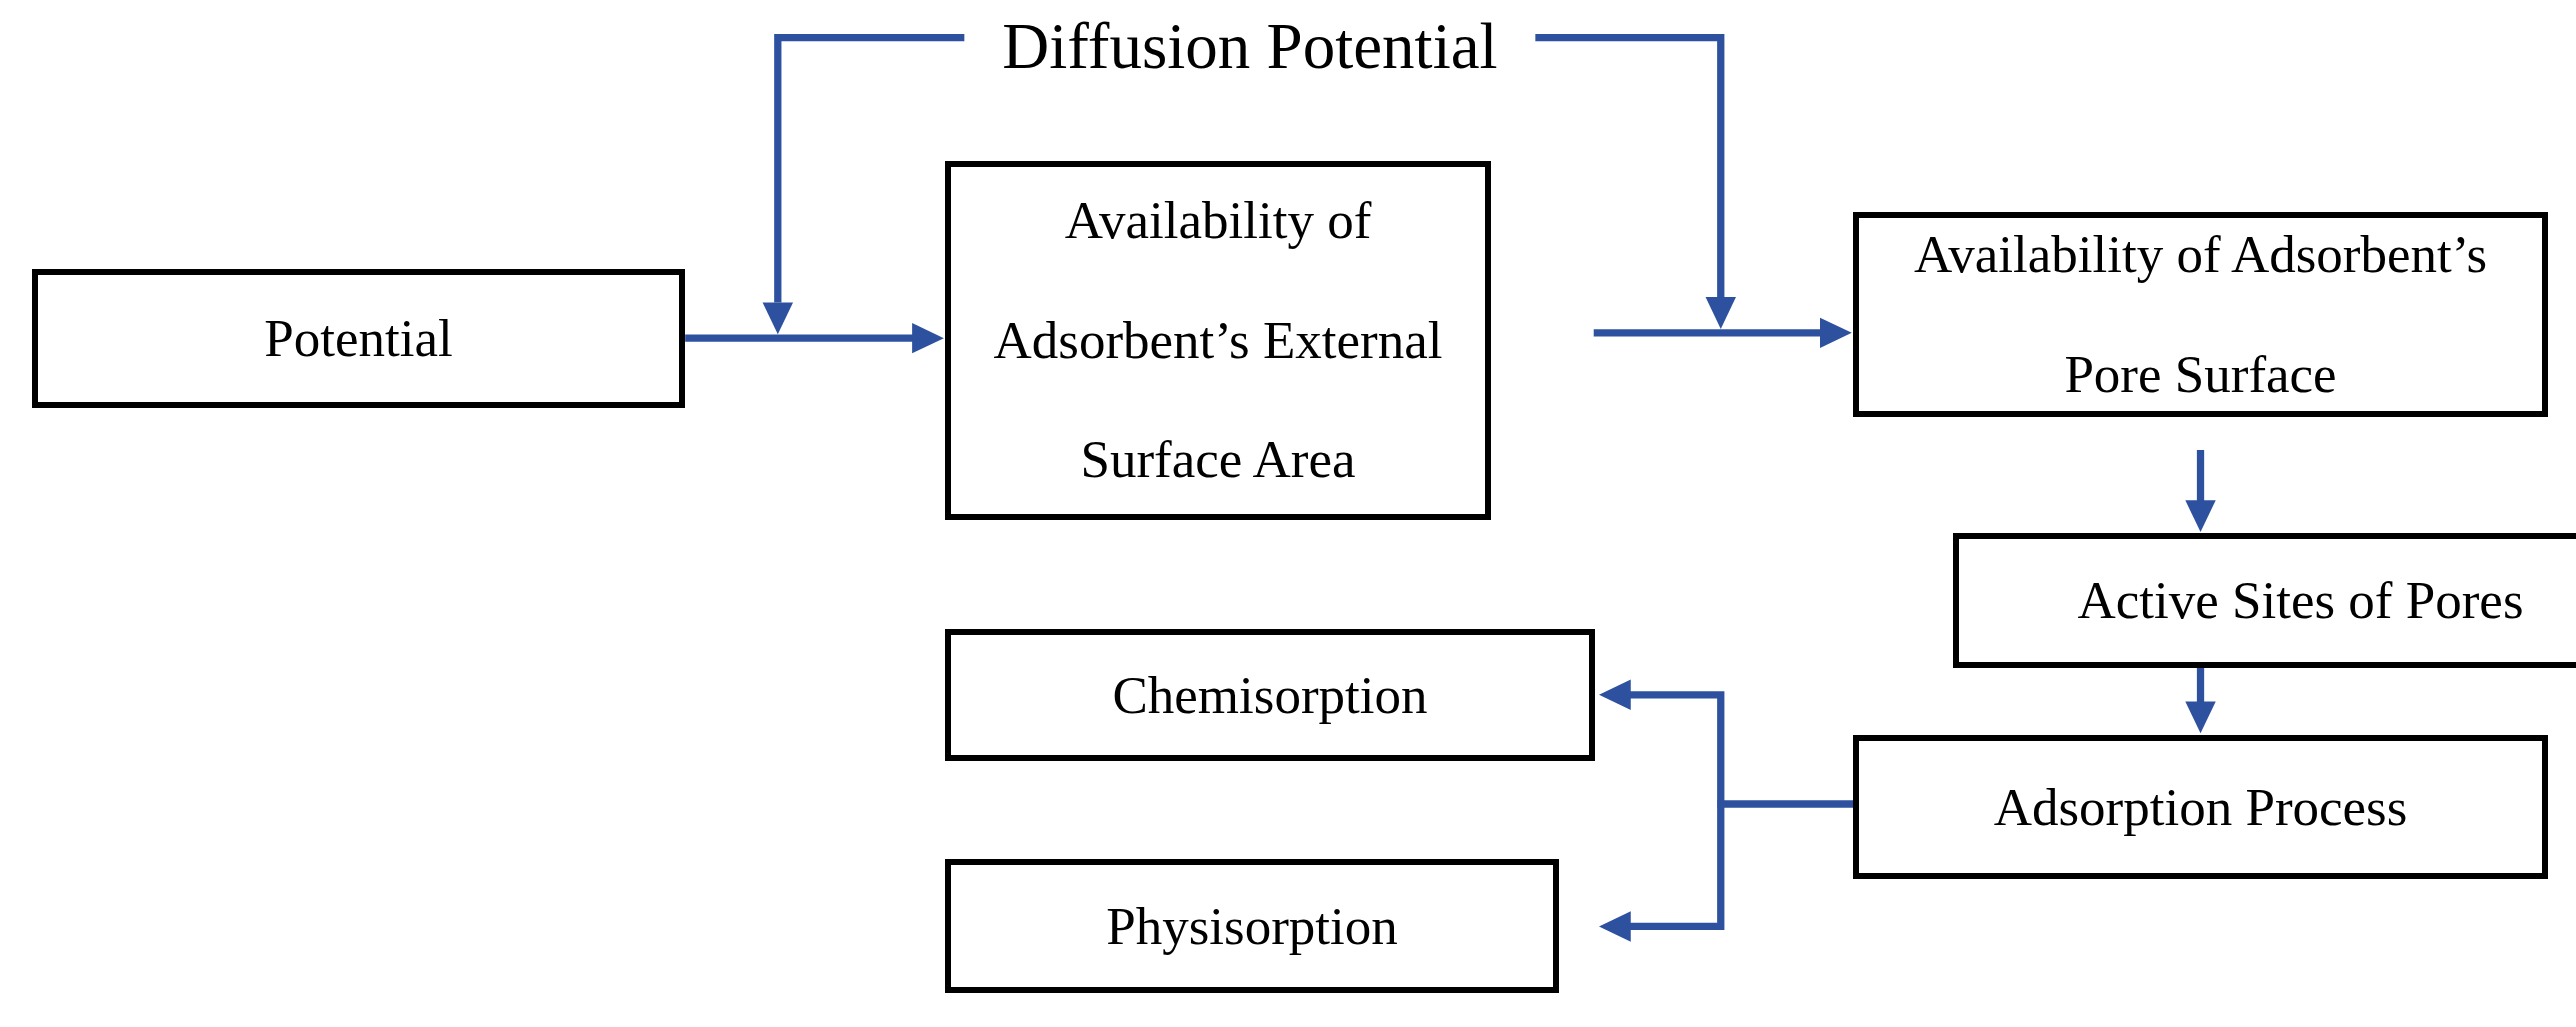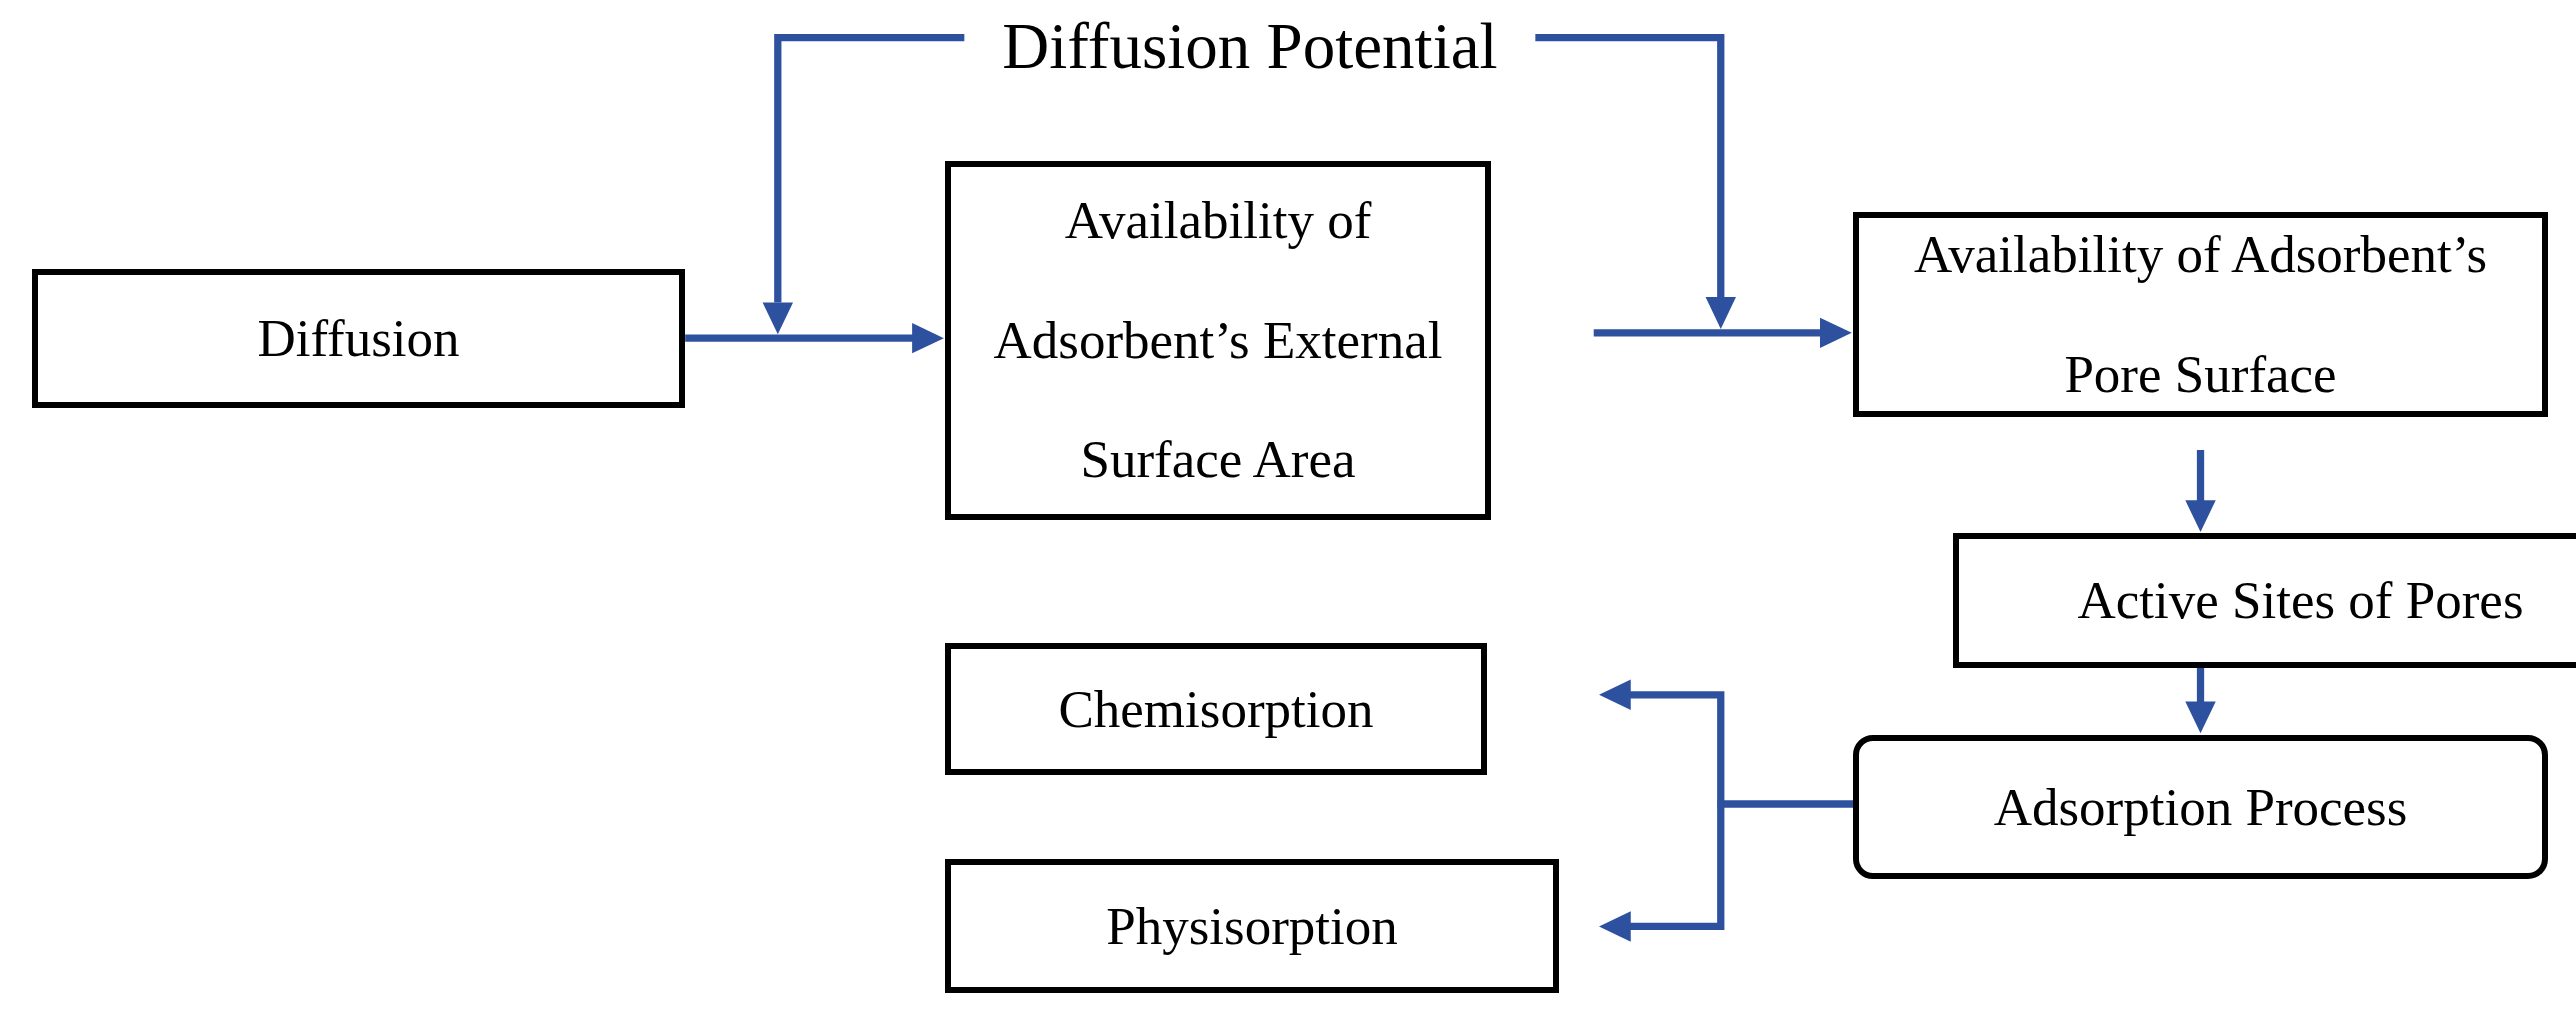--- a/index.html
+++ b/index.html
@@ -37,22 +37,22 @@
     text-align:center;
     font-size:53px;
     z-index:2;
   }
   .node .node-label { white-space:pre-line; line-height:1.25; }
   .node.multiline .node-label { line-height:2.26; }
   #node-adsorbate          { left:32px;   top:269px;  width:653px;  height:139px; }
   #node-external-surface   { left:945px; top:161px;  width:546px;  height:359px; }
   #node-pore-surface       { left:1853px; top:212px;  width:695px; height:205px; }
   #node-active-sites       { left:1953px; top:533px;  width:695px; height:135px; }
-  #node-adsorption-process { left:1853px; top:735px; width:695px; height:144px;border-radius:20px; }
-  #node-chemisorption      { left:945px; top:629px;  width:542px;  height:132px;margin-top:14px; }
+  #node-adsorption-process { left:1853px; top:735px; width:695px; height:144px; }
+  #node-chemisorption      { left:945px; top:629px;  width:650px;  height:132px; }
   #node-physisorption      { left:945px; top:859px; width:614px;  height:134px; }
   .float-label {
     position:absolute;
     left:1250px;
     top:6.6px;
     transform:translateX(-50%);
     background:var(--fill, #ffffff);
     color:var(--text, #000000);
     font-size:65px;
     line-height:1.2;
@@ -100,21 +100,21 @@
       <polygon class="edge-head" points="2464,1027 2464,1073 2416,1050"></polygon>
       <polygon class="edge-head" points="2464,1377 2464,1423 2416,1400"></polygon>
     </g>
   </svg>
 
   <div class="float-label">
     <span>Diffusion Potential</span>
   </div>
 
   <div class="node" id="node-adsorbate">
-    <span class="node-label">Diffusion</span>
+    <span class="node-label">Potential</span>
   </div>
 
   <div class="node multiline" id="node-external-surface">
     <span class="node-label">Availability of
 Adsorbent’s External
 Surface Area</span>
   </div>
 
   <div class="node multiline" id="node-pore-surface">
     <span class="node-label">Availability of Adsorbent’s

